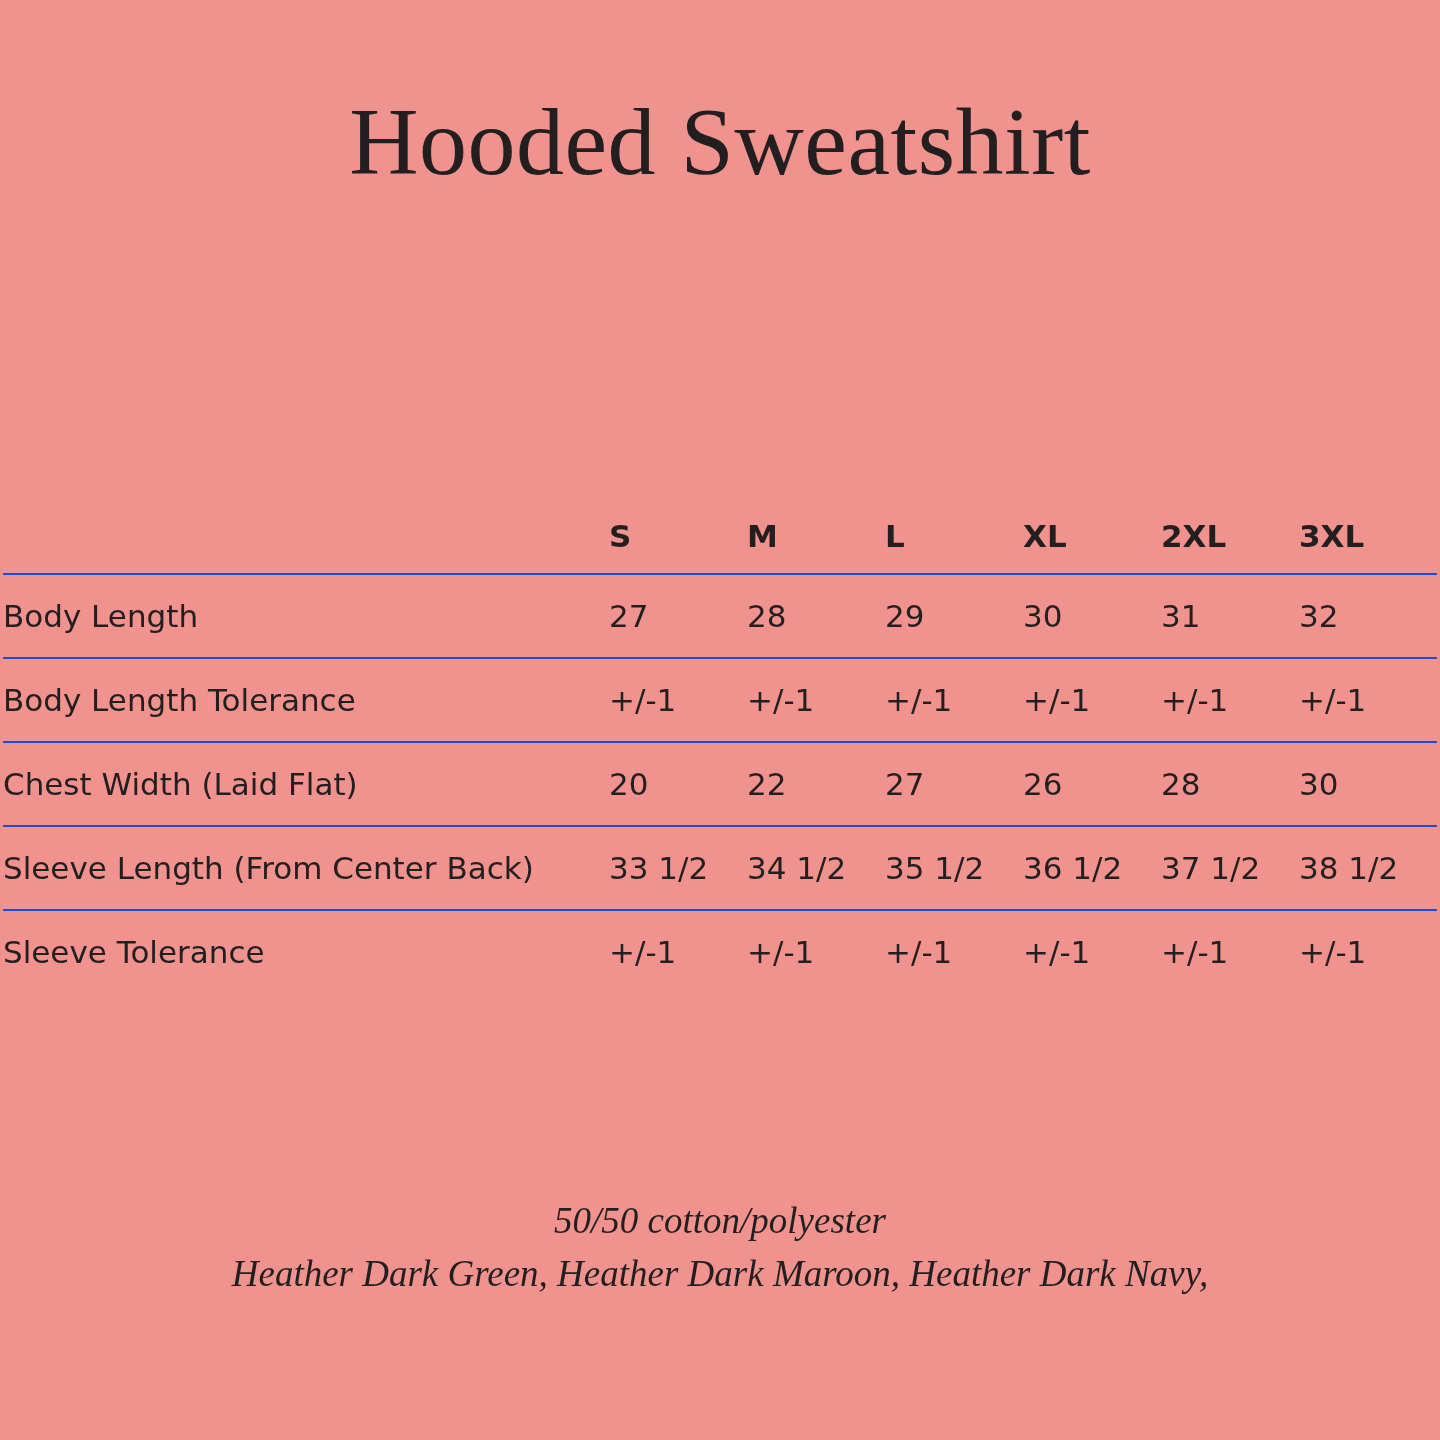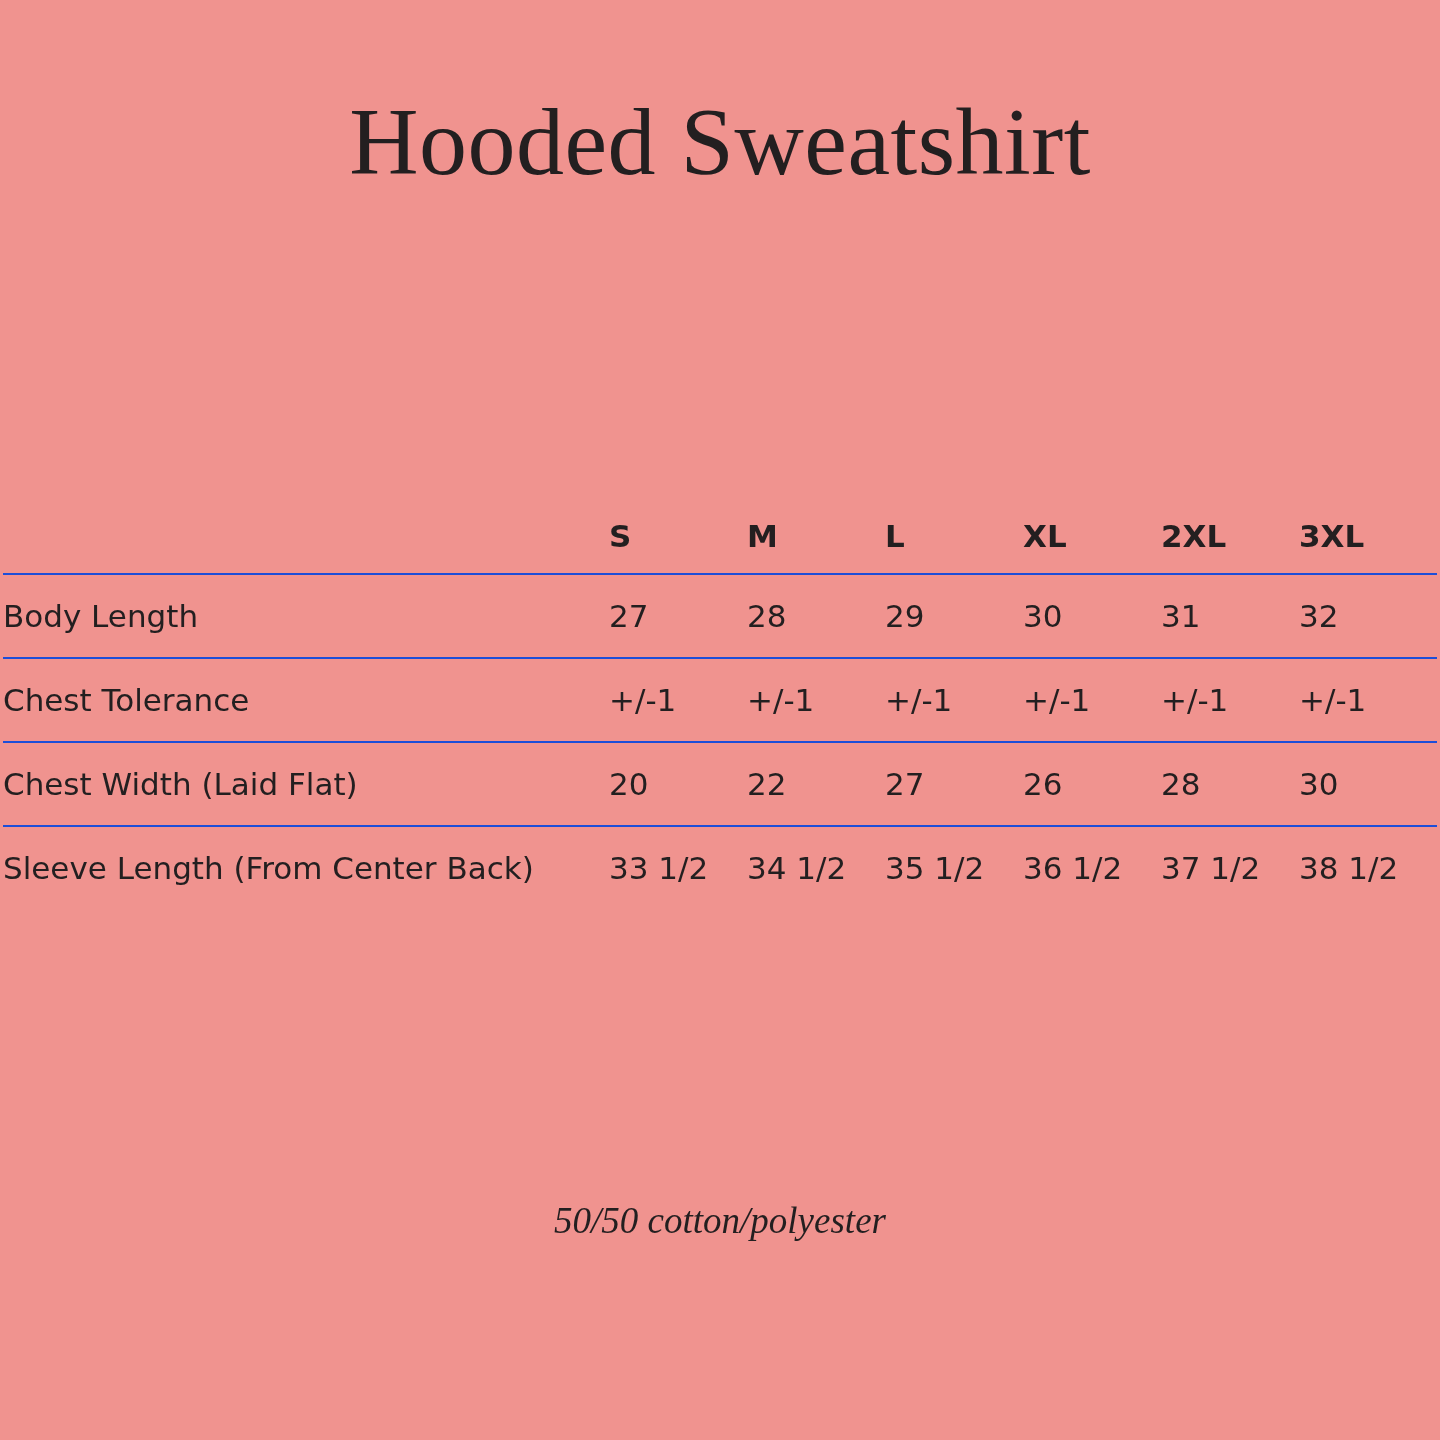--- a/index.html
+++ b/index.html
@@ -121,21 +121,21 @@
         <tr>
           <td class="row-label">Body Length</td>
           <td>27</td>
           <td>28</td>
           <td>29</td>
           <td>30</td>
           <td>31</td>
           <td>32</td>
         </tr>
         <tr>
-          <td class="row-label">Chest Tolerance</td>
+          <td class="row-label">Body Length Tolerance</td>
           <td>+/-1</td>
           <td>+/-1</td>
           <td>+/-1</td>
           <td>+/-1</td>
           <td>+/-1</td>
           <td>+/-1</td>
         </tr>
         <tr>
           <td class="row-label">Chest Width (Laid Flat)</td>
           <td>20</td>
@@ -147,21 +147,31 @@
         </tr>
         <tr>
           <td class="row-label">Sleeve Length (From Center Back)</td>
           <td>33 1/2</td>
           <td>34 1/2</td>
           <td>35 1/2</td>
           <td>36 1/2</td>
           <td>37 1/2</td>
           <td>38 1/2</td>
         </tr>
+        <tr>
+          <td class="row-label">Sleeve Tolerance</td>
+          <td>+/-1</td>
+          <td>+/-1</td>
+          <td>+/-1</td>
+          <td>+/-1</td>
+          <td>+/-1</td>
+          <td>+/-1</td>
+        </tr>
       </tbody>
     </table>
   </div>
 
   <div class="footer">
     <div>50/50 cotton/polyester</div>
+    <div>Heather Dark Green, Heather Dark Maroon, Heather Dark Navy,</div>
   </div>
 
 </div>
 
 </body></html>

